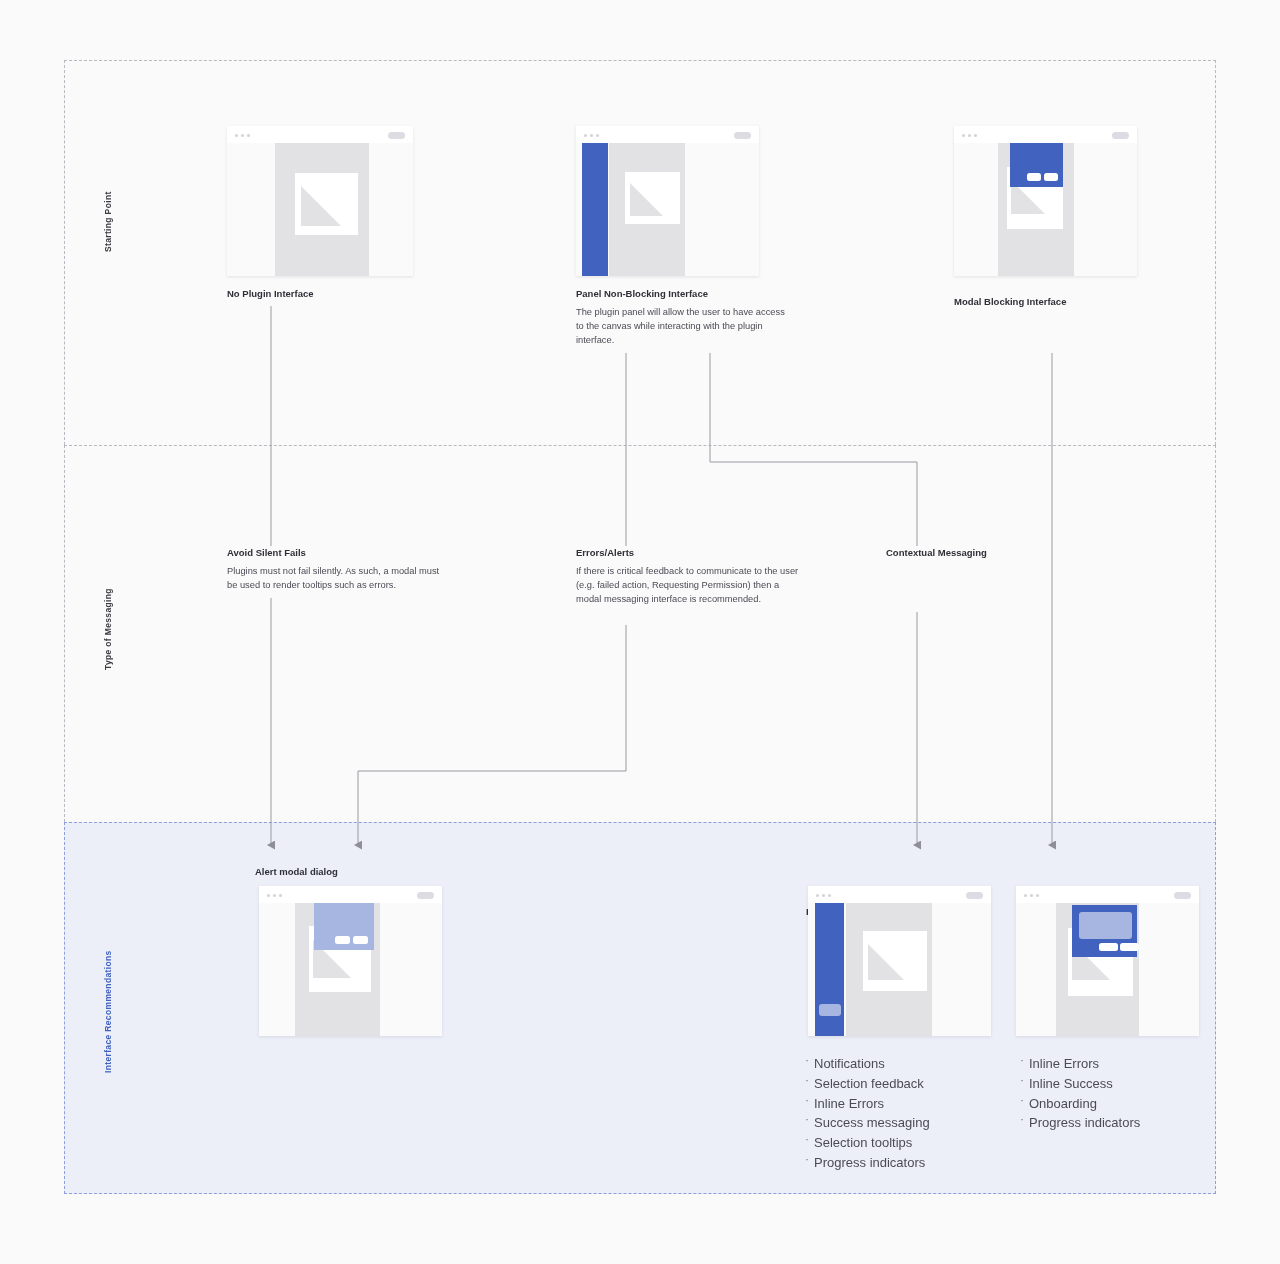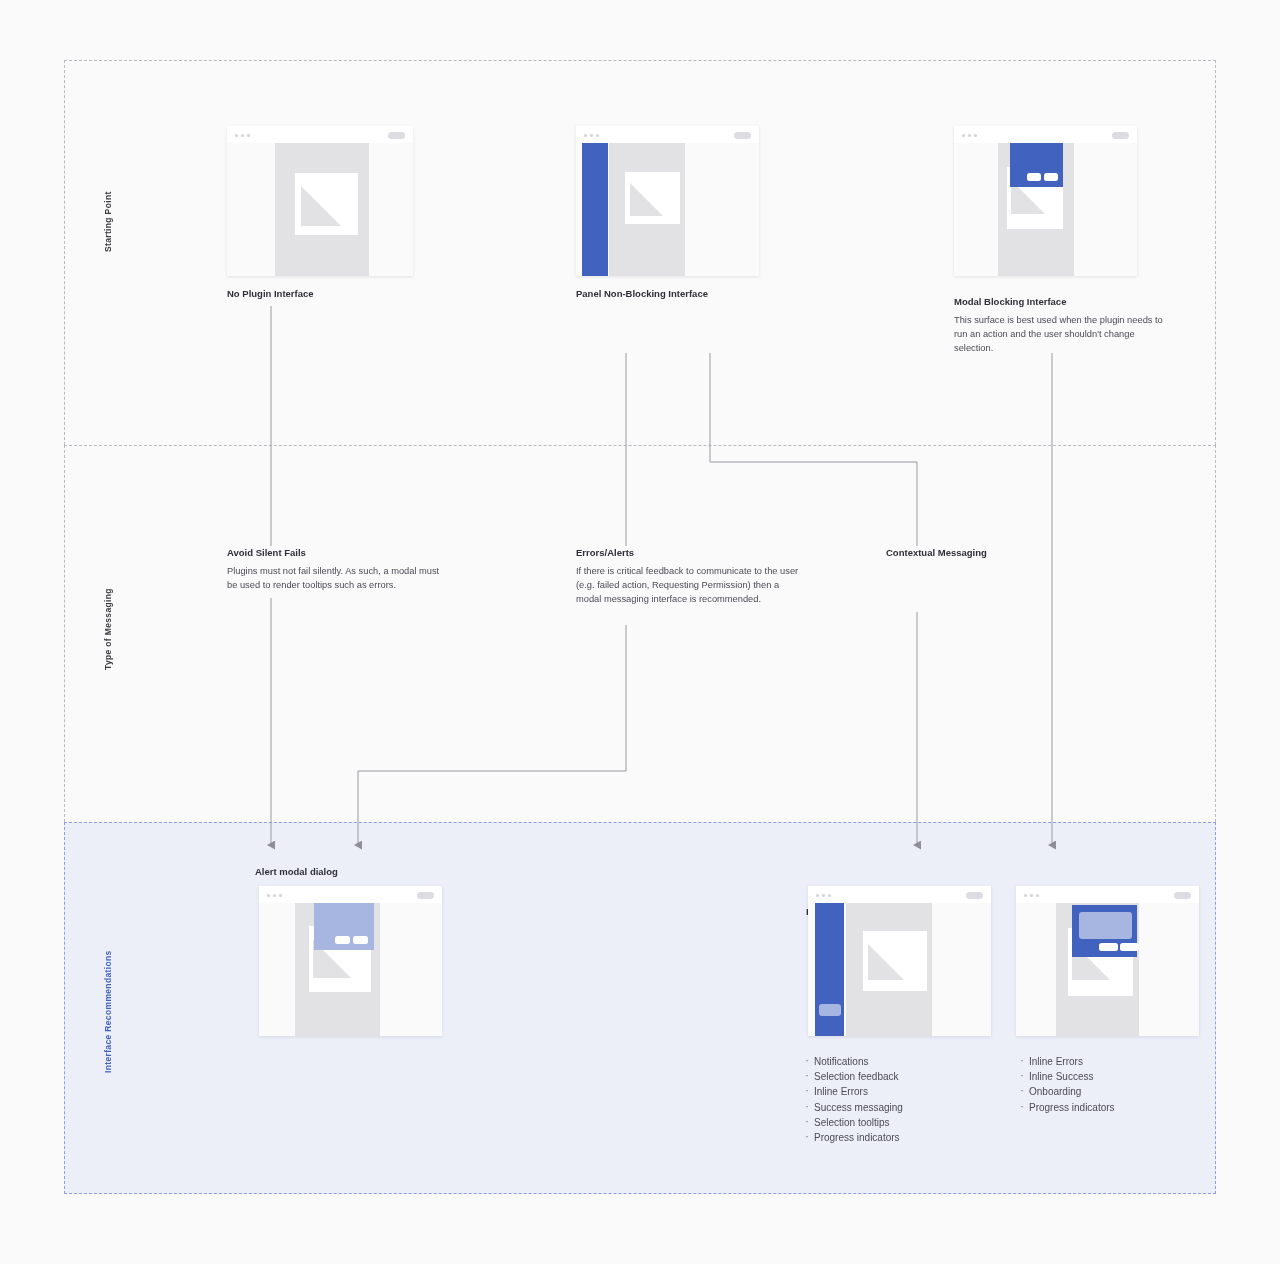--- a/index.html
+++ b/index.html
@@ -55,21 +55,21 @@
   .wf .inner-soft{position:absolute;border-radius:3px;background:#a7b6e0;}
 
   
   .tblock{position:absolute;}
   .tblock h4{margin:0 0 5px 0;font-size:9.5px;font-weight:bold;color:#2f2f38;line-height:1.25;}
   .tblock p{margin:0;font-size:9.3px;line-height:1.52;color:#4b4b55;}
   .cap{position:absolute;font-size:9.5px;font-weight:bold;color:#2f2f38;}
 
   
   .blist{position:absolute;margin:0;padding:0;list-style:none;}
-  .blist li{font-size:10px;line-height:1.52;color:#4b4b55;padding-left:11px;position:relative;}
+  .blist li{font-size:13px;line-height:1.52;color:#4b4b55;padding-left:11px;position:relative;}
   .blist li::before{content:"\00B7";position:absolute;left:2px;top:-1px;color:#77777f;font-size:12px;line-height:1.3;}
 </style>
 </head>
 <body>
 
 <div class="canvas">
 
   <div class="band band-1"></div>
   <div class="band band-2"></div>
   <div class="band band-3"></div>
@@ -151,25 +151,25 @@
       </div>
     </div>
   </div>
 
   <div class="tblock" style="left:227px;top:288px;width:200px;">
     <h4>No Plugin Interface</h4>
   </div>
 
   <div class="tblock" style="left:576px;top:288px;width:212px;">
     <h4>Panel Non-Blocking Interface</h4>
+    <p>The plugin panel will allow the user to have access to the canvas while interacting with the plugin interface.</p>
   </div>
 
   <div class="tblock" style="left:954px;top:288px;width:210px;margin-top:8px;">
     <h4>Modal Blocking Interface</h4>
-    <p>This surface is best used when the plugin needs to run an action and the user shouldn't change selection.</p>
   </div>
 
   <div class="tblock" style="left:227px;top:547px;width:225px;">
     <h4>Avoid Silent Fails</h4>
     <p>Plugins must not fail silently. As such, a modal must be used to render tooltips such as errors.</p>
   </div>
 
   <div class="tblock" style="left:576px;top:547px;width:224px;">
     <h4>Errors/Alerts</h4>
     <p>If there is critical feedback to communicate to the user (e.g. failed action, Requesting Permission) then a modal messaging interface is recommended.</p>

